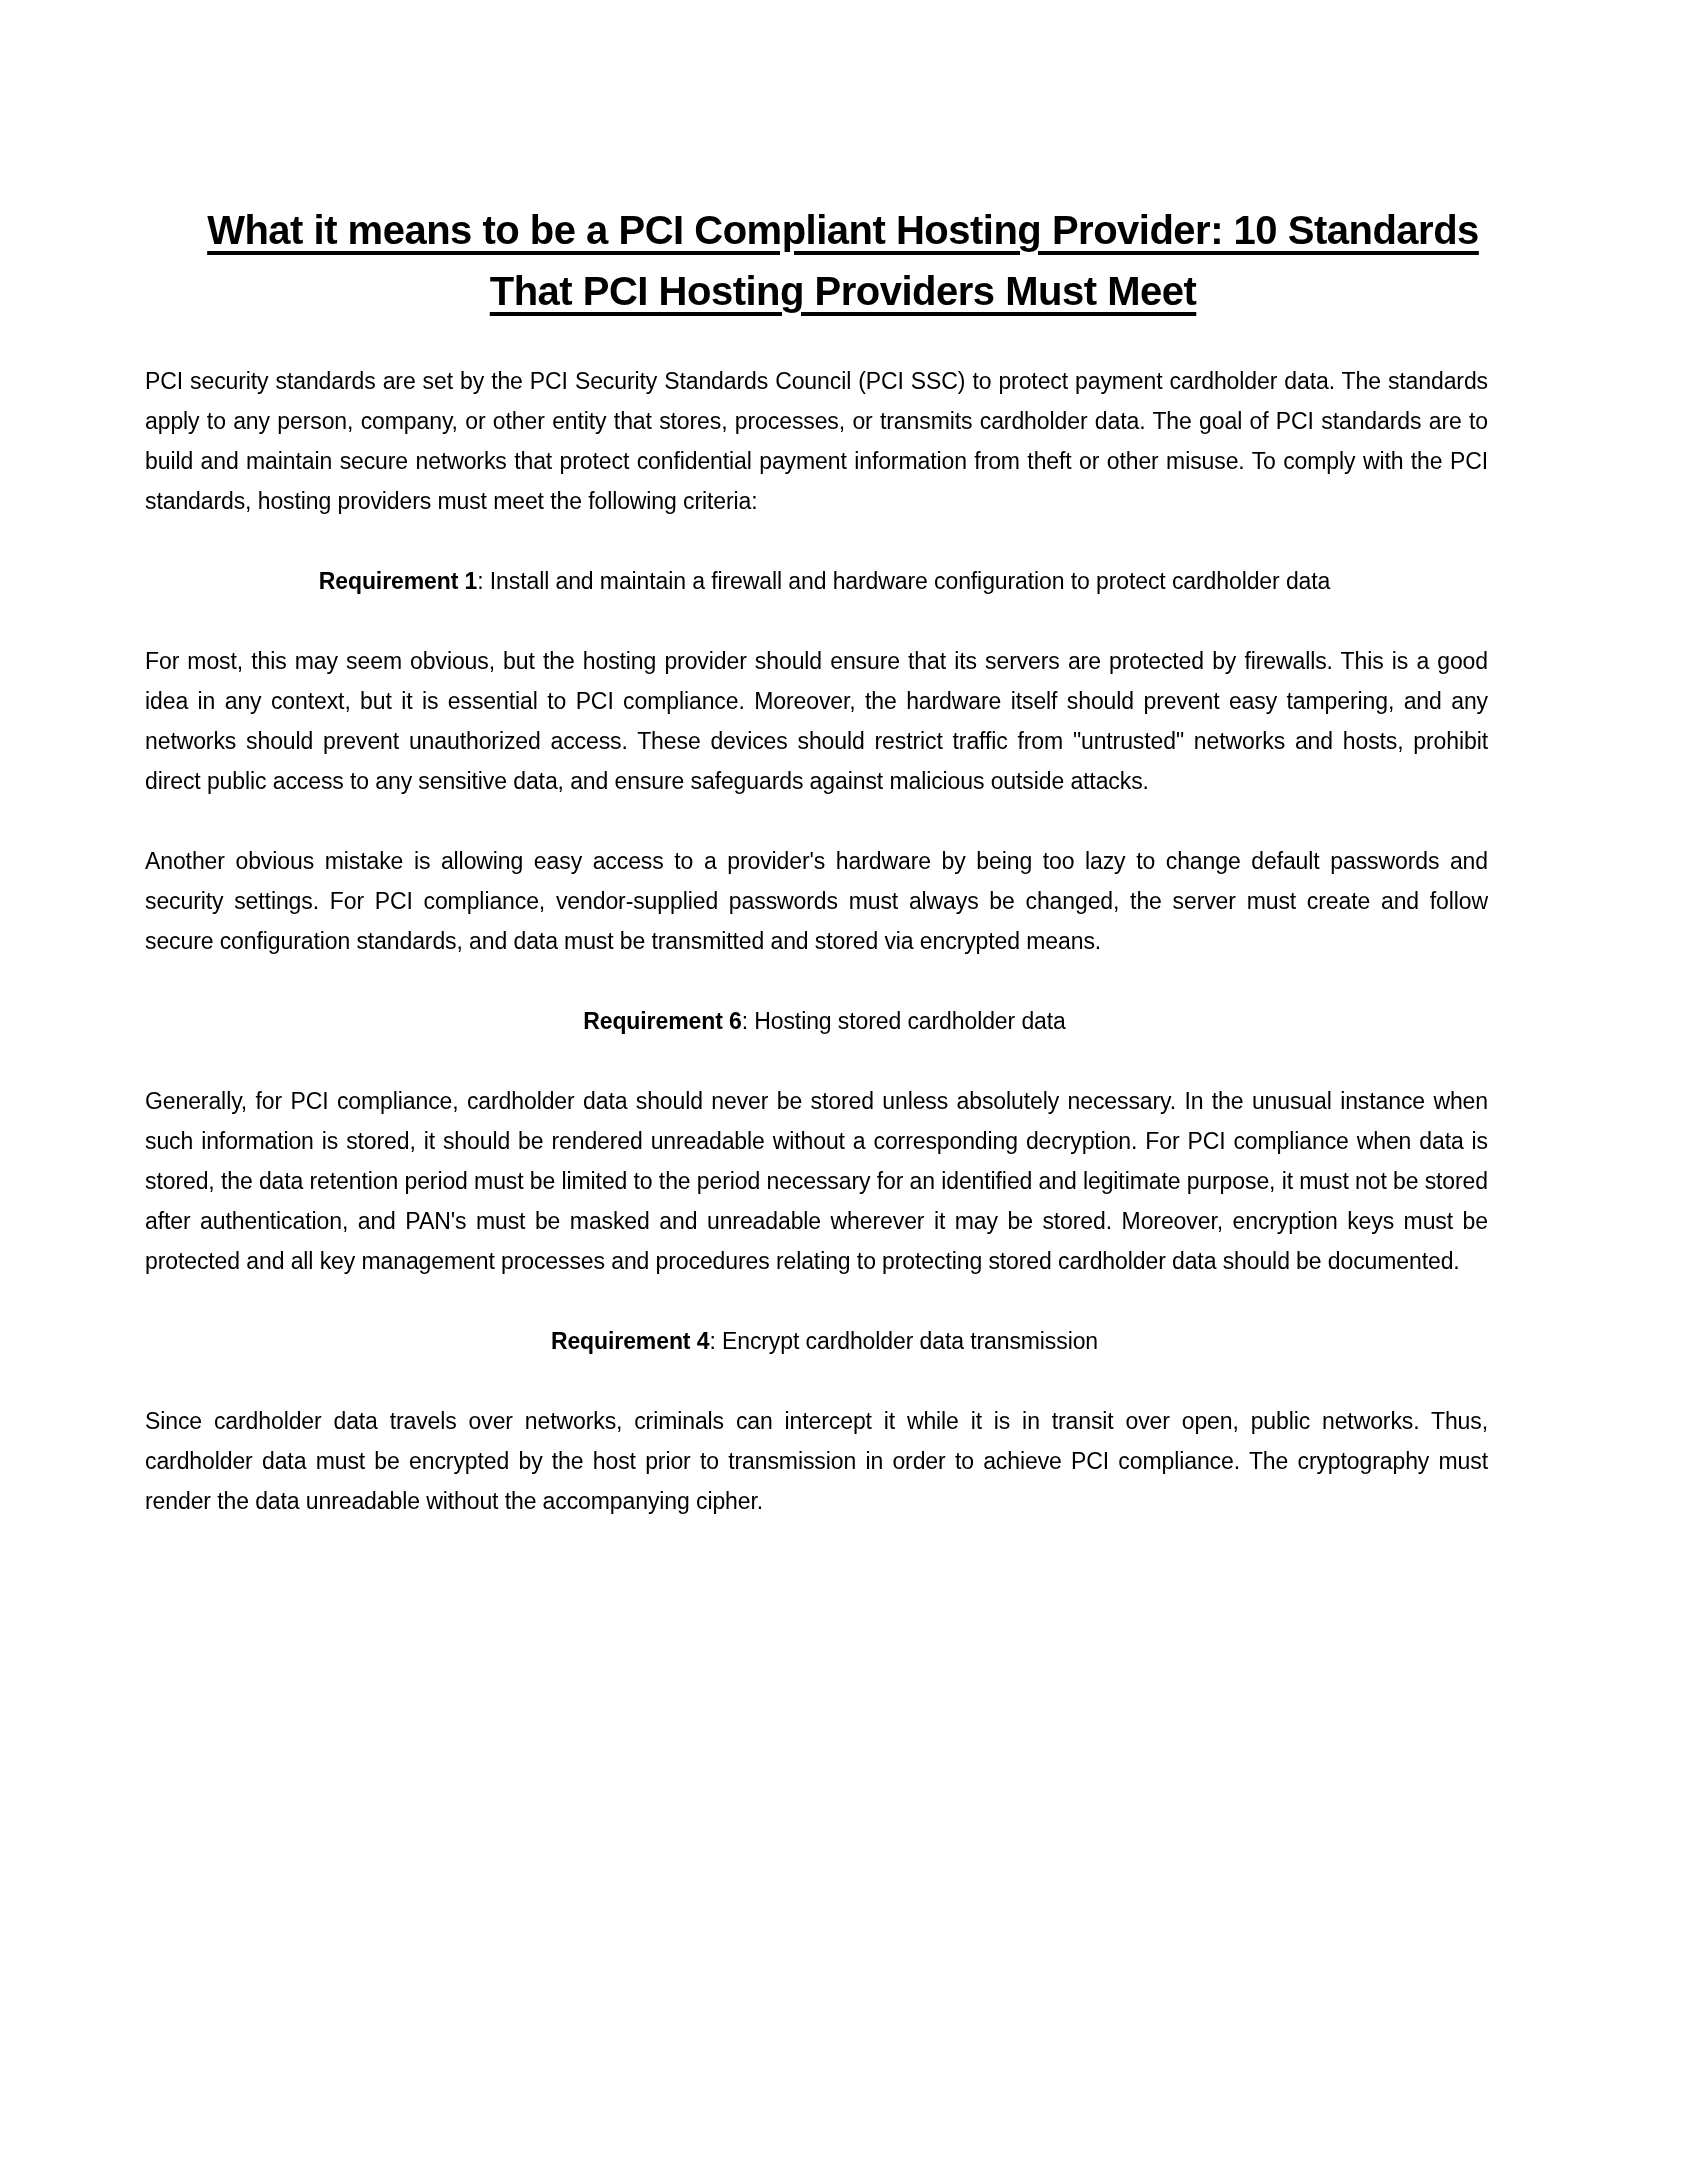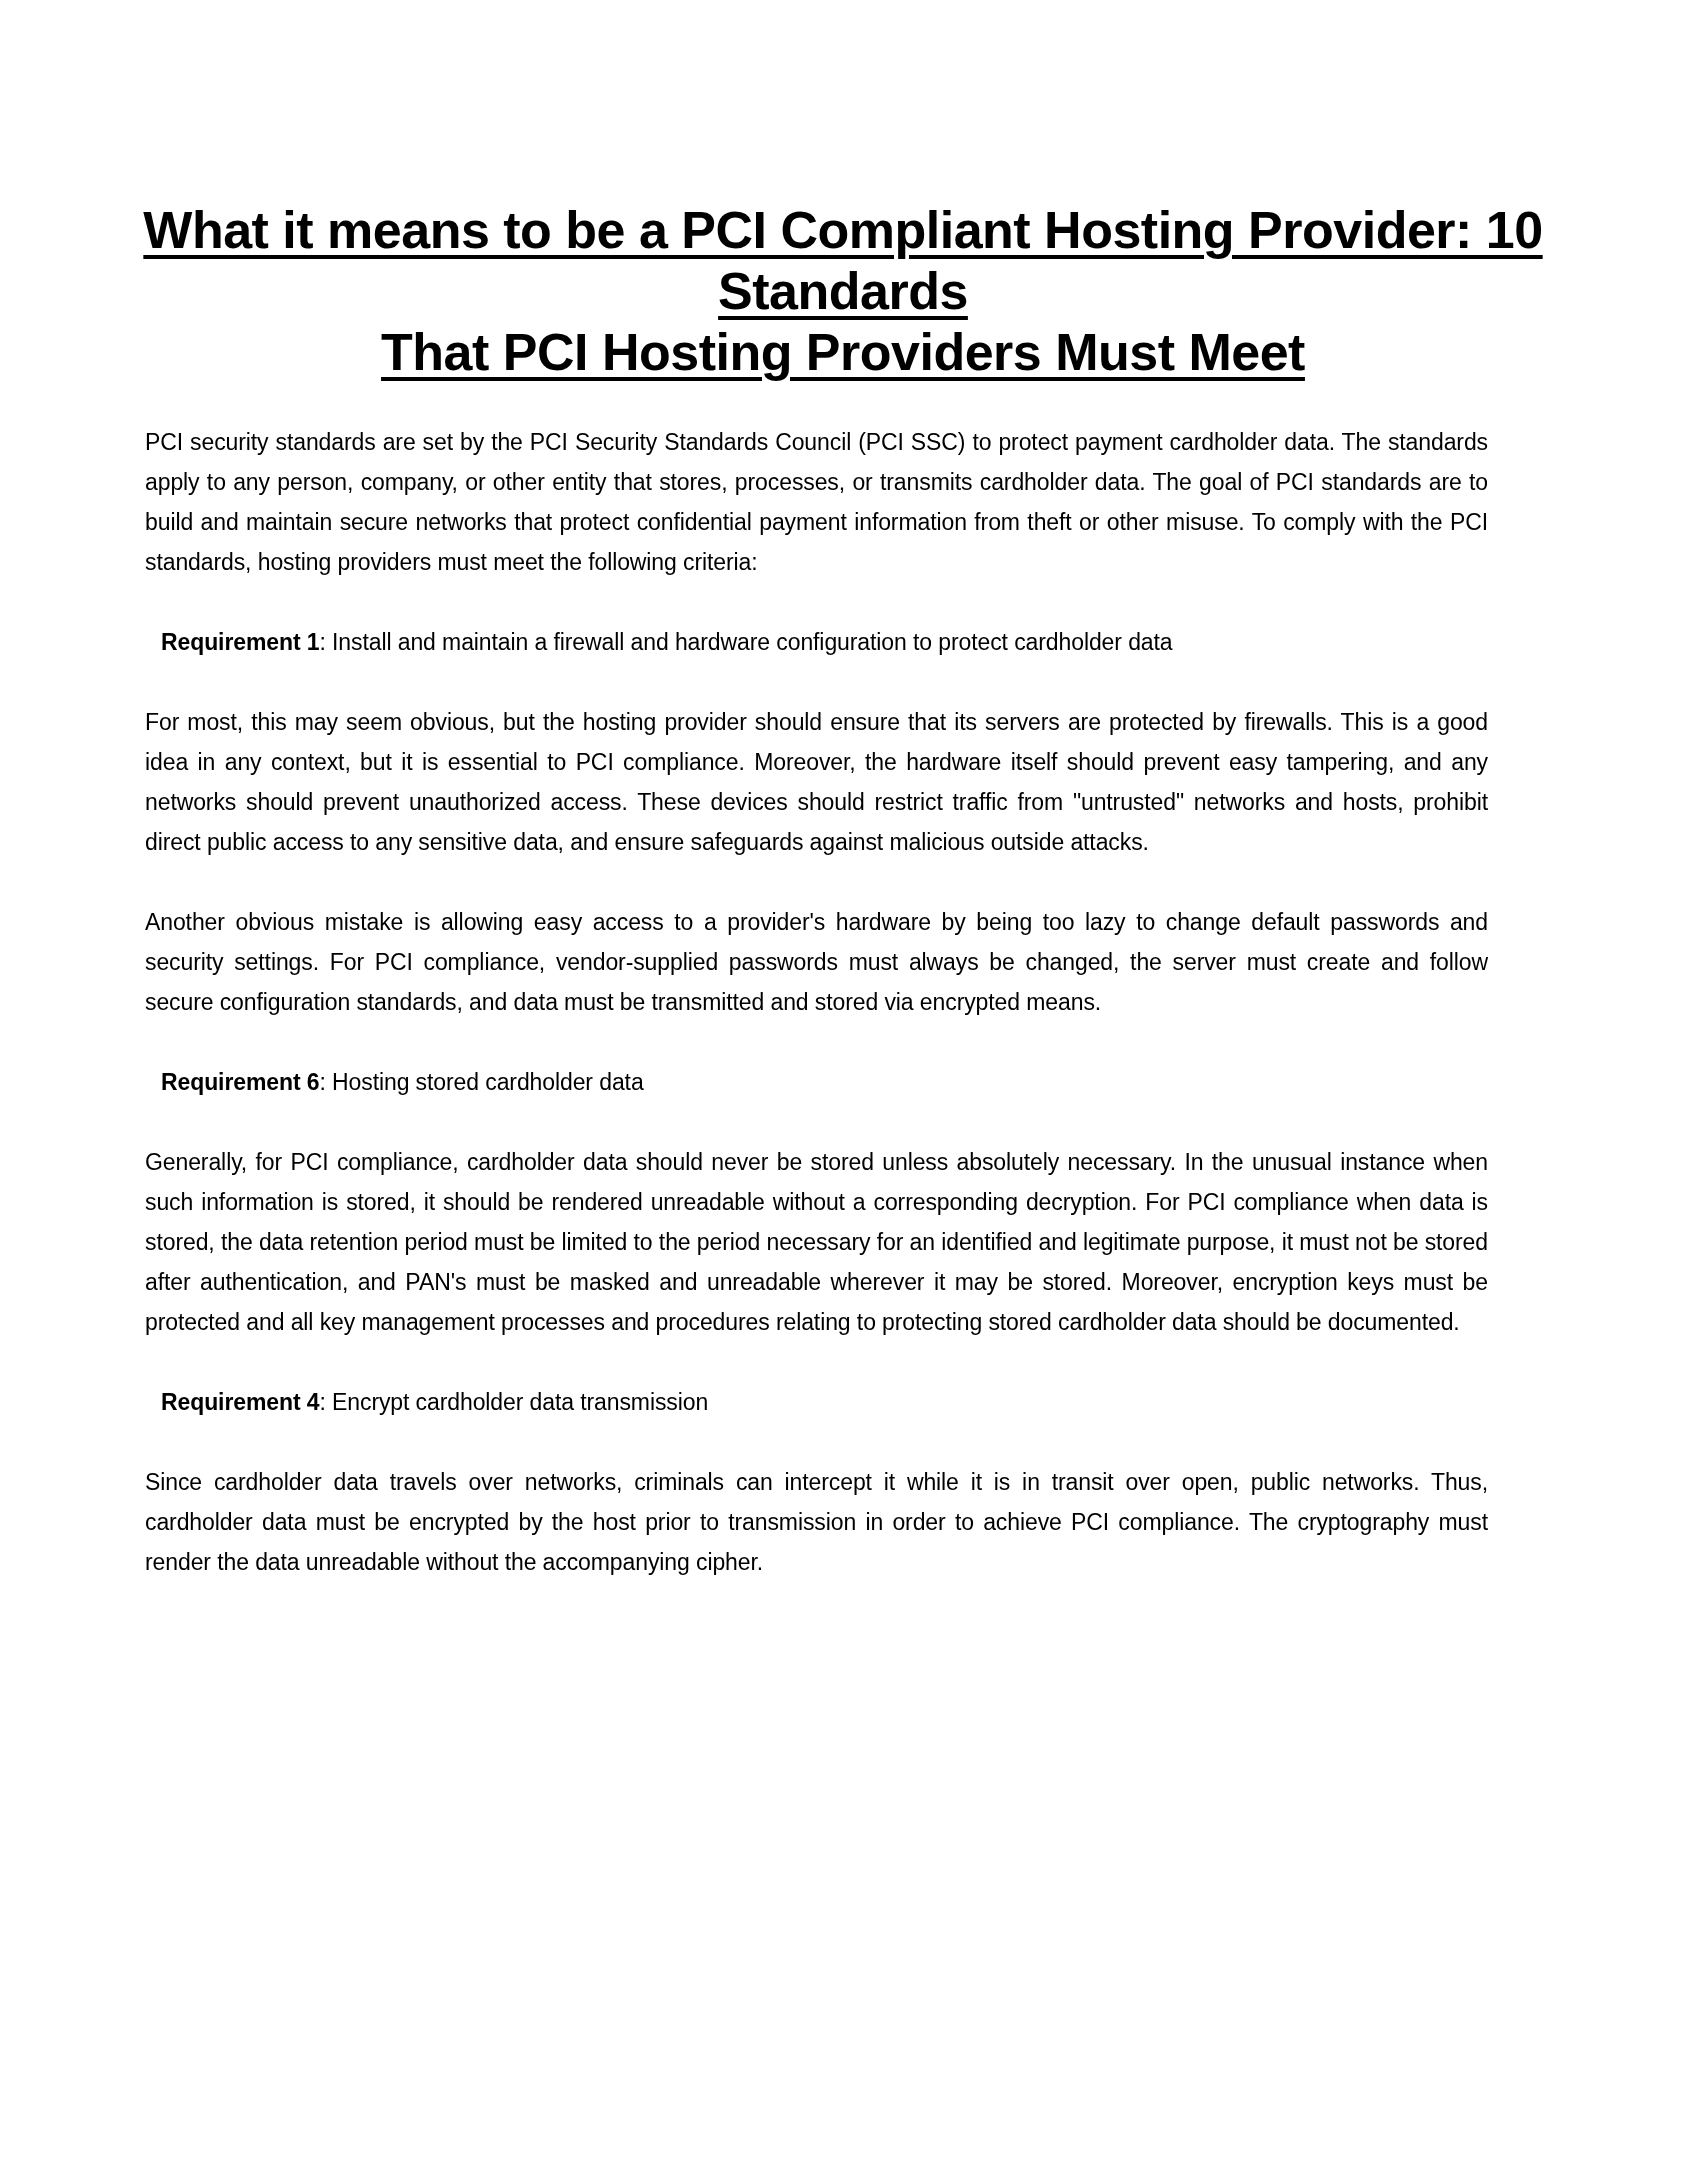--- a/index.html
+++ b/index.html
@@ -14,21 +14,21 @@
     background: #ffffff;
     color: #000000;
     font-family: "Liberation Sans", sans-serif;
     box-sizing: border-box;
     overflow: hidden;
   }
   .doc-title {
     margin: 0 0 39px 0;
     padding: 200px 30px 0 33px;
     text-align: center;
-    font-size: 52px;
+    font-size: 40px;
     line-height: 61px;
     font-weight: 700;
     letter-spacing: -0.5px;
   }
   .title-line {
     display: block;
     text-decoration: underline;
     text-decoration-thickness: 4px;
     text-underline-offset: 7px;
   }
@@ -38,21 +38,21 @@
     line-height: 40px;
     letter-spacing: -0.1px;
   }
   .body-para {
     margin: 0 0 40px 0;
     text-align: justify;
     text-justify: inter-word;
   }
   .req-heading {
     margin: 0 0 40px 16px;
-    text-align: left;
+    text-align: center;
   }
   .req-label {
     font-weight: 700;
   }
 </style>
 </head>
 <body>
 
 <div class="page">
 

